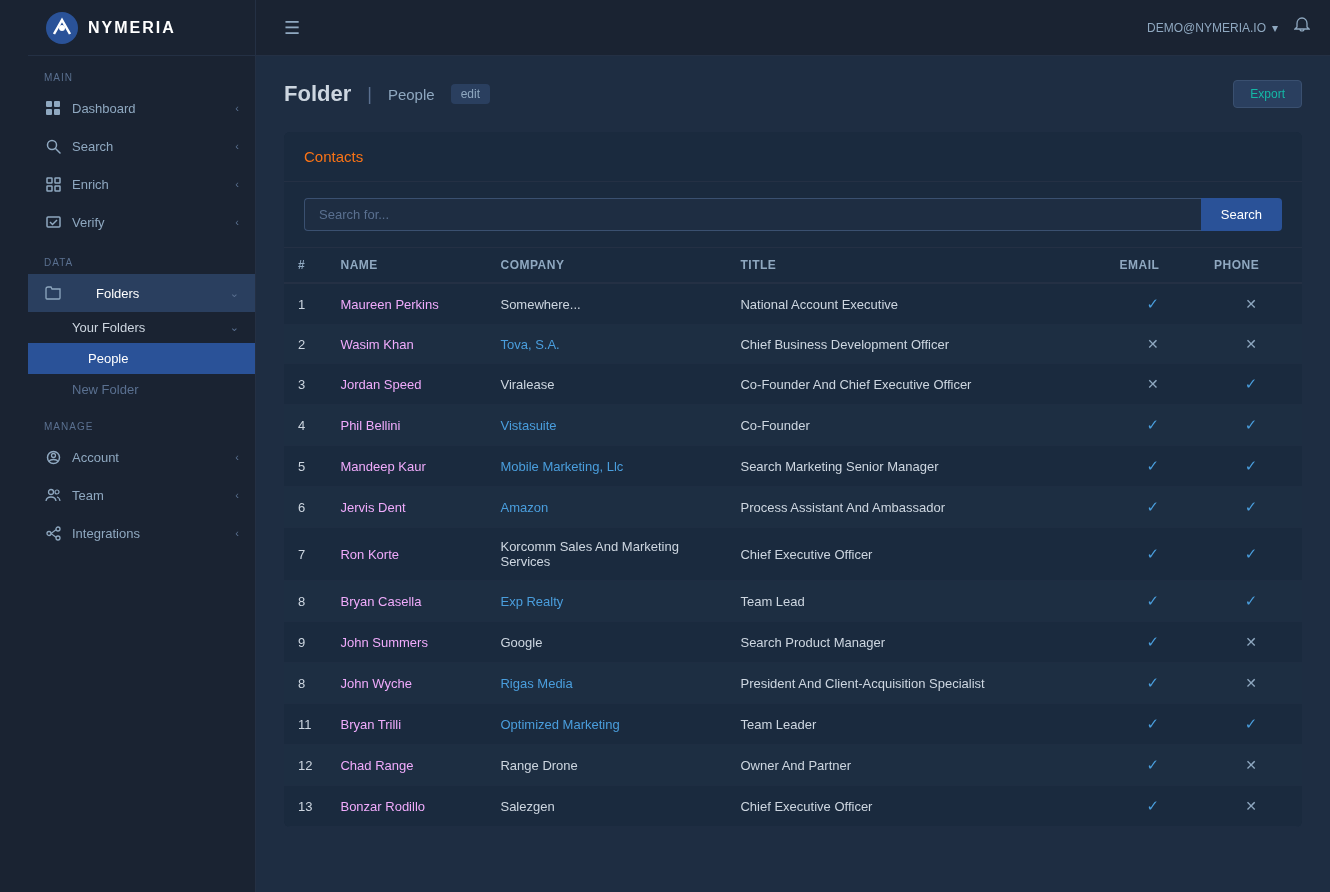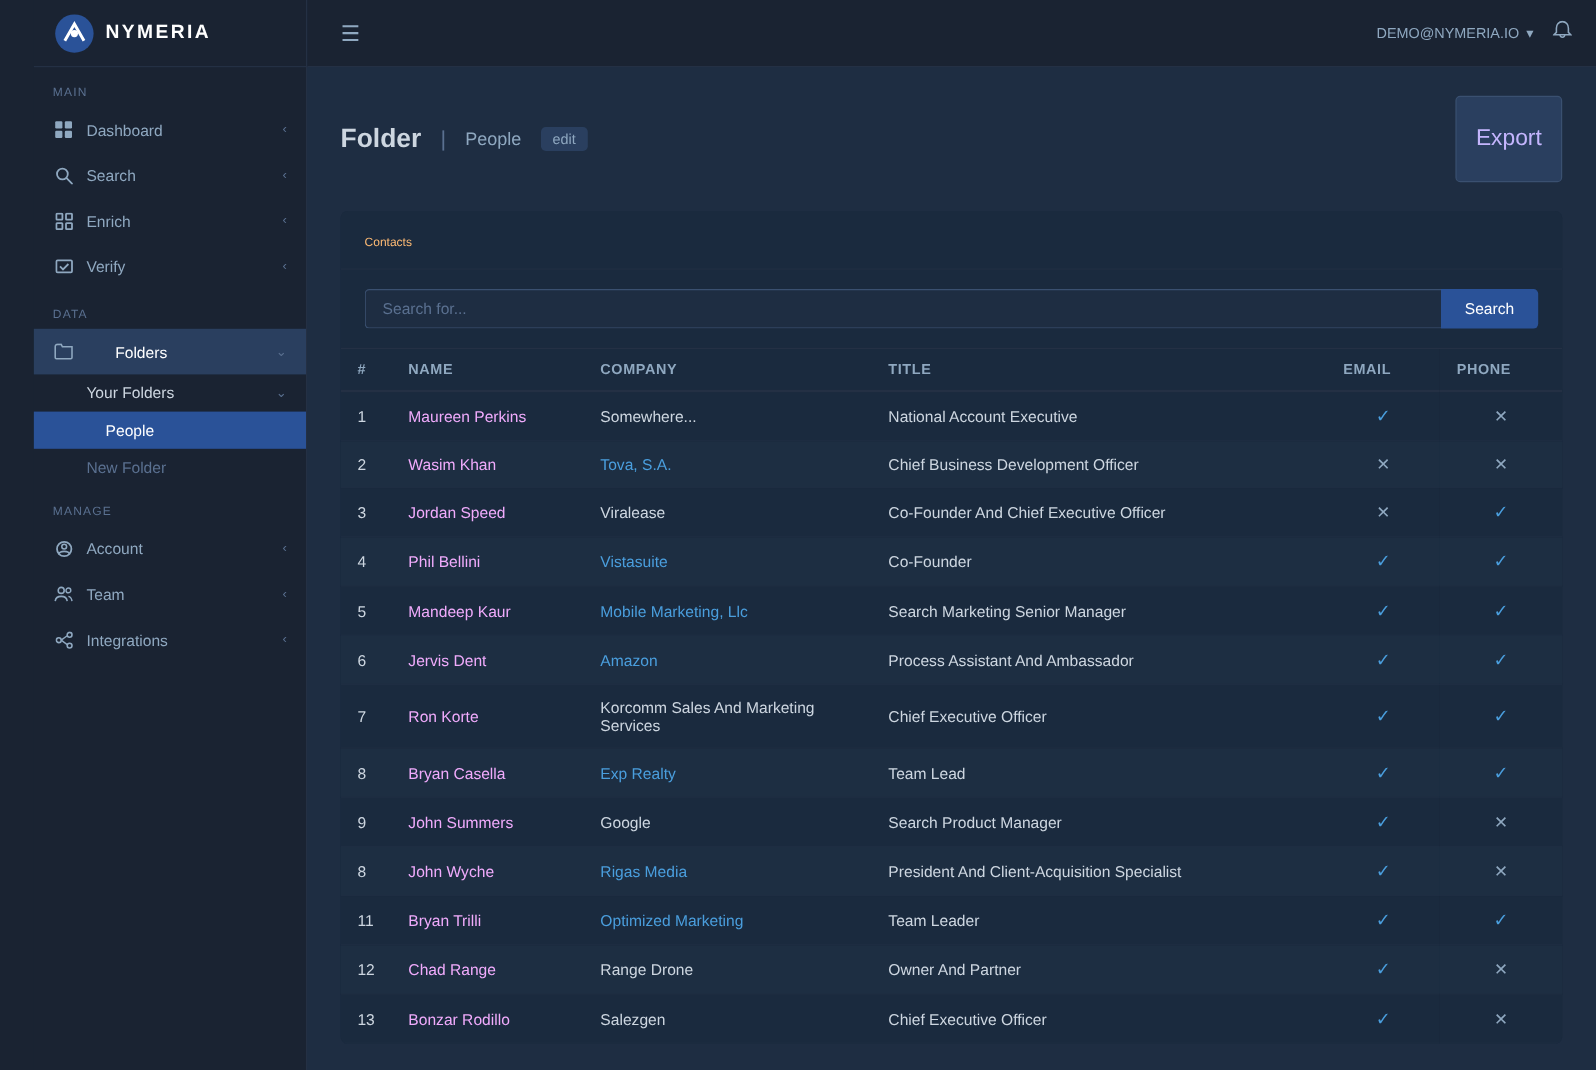--- a/index.html
+++ b/index.html
@@ -207,45 +207,45 @@
       background: #2a3f5f;
       color: #8fa8c0;
       padding: 3px 10px;
       border-radius: 4px;
       font-size: 12px;
       cursor: pointer;
     }
 
     .export-btn {
       background: #2a3f5f;
-      color: #c4b5fd;
+      color: #14b8a6;
       border: 1px solid #3a5070;
-      padding: 24px 16px;
+      padding: 6px 16px;
       border-radius: 4px;
       cursor: pointer;
-      font-size: 19px;
+      font-size: 12px;
     }
 
     
     .contacts-panel {
       background: #1a2a3e;
       border-radius: 6px;
       overflow: hidden;
     }
 
     .contacts-header {
       padding: 16px 20px;
       background: #1a2a3e;
       border-bottom: 1px solid #243044;
     }
 
     .contacts-title {
-      font-size: 10px;
+      font-size: 15px;
       font-weight: 500;
-      color: #fdba74;
+      color: #f97316;
     }
 
     
     .search-bar-wrap {
       display: flex;
       padding: 16px 20px;
       background: #1a2a3e;
       border-bottom: 1px solid #243044;
       gap: 0;
     }

